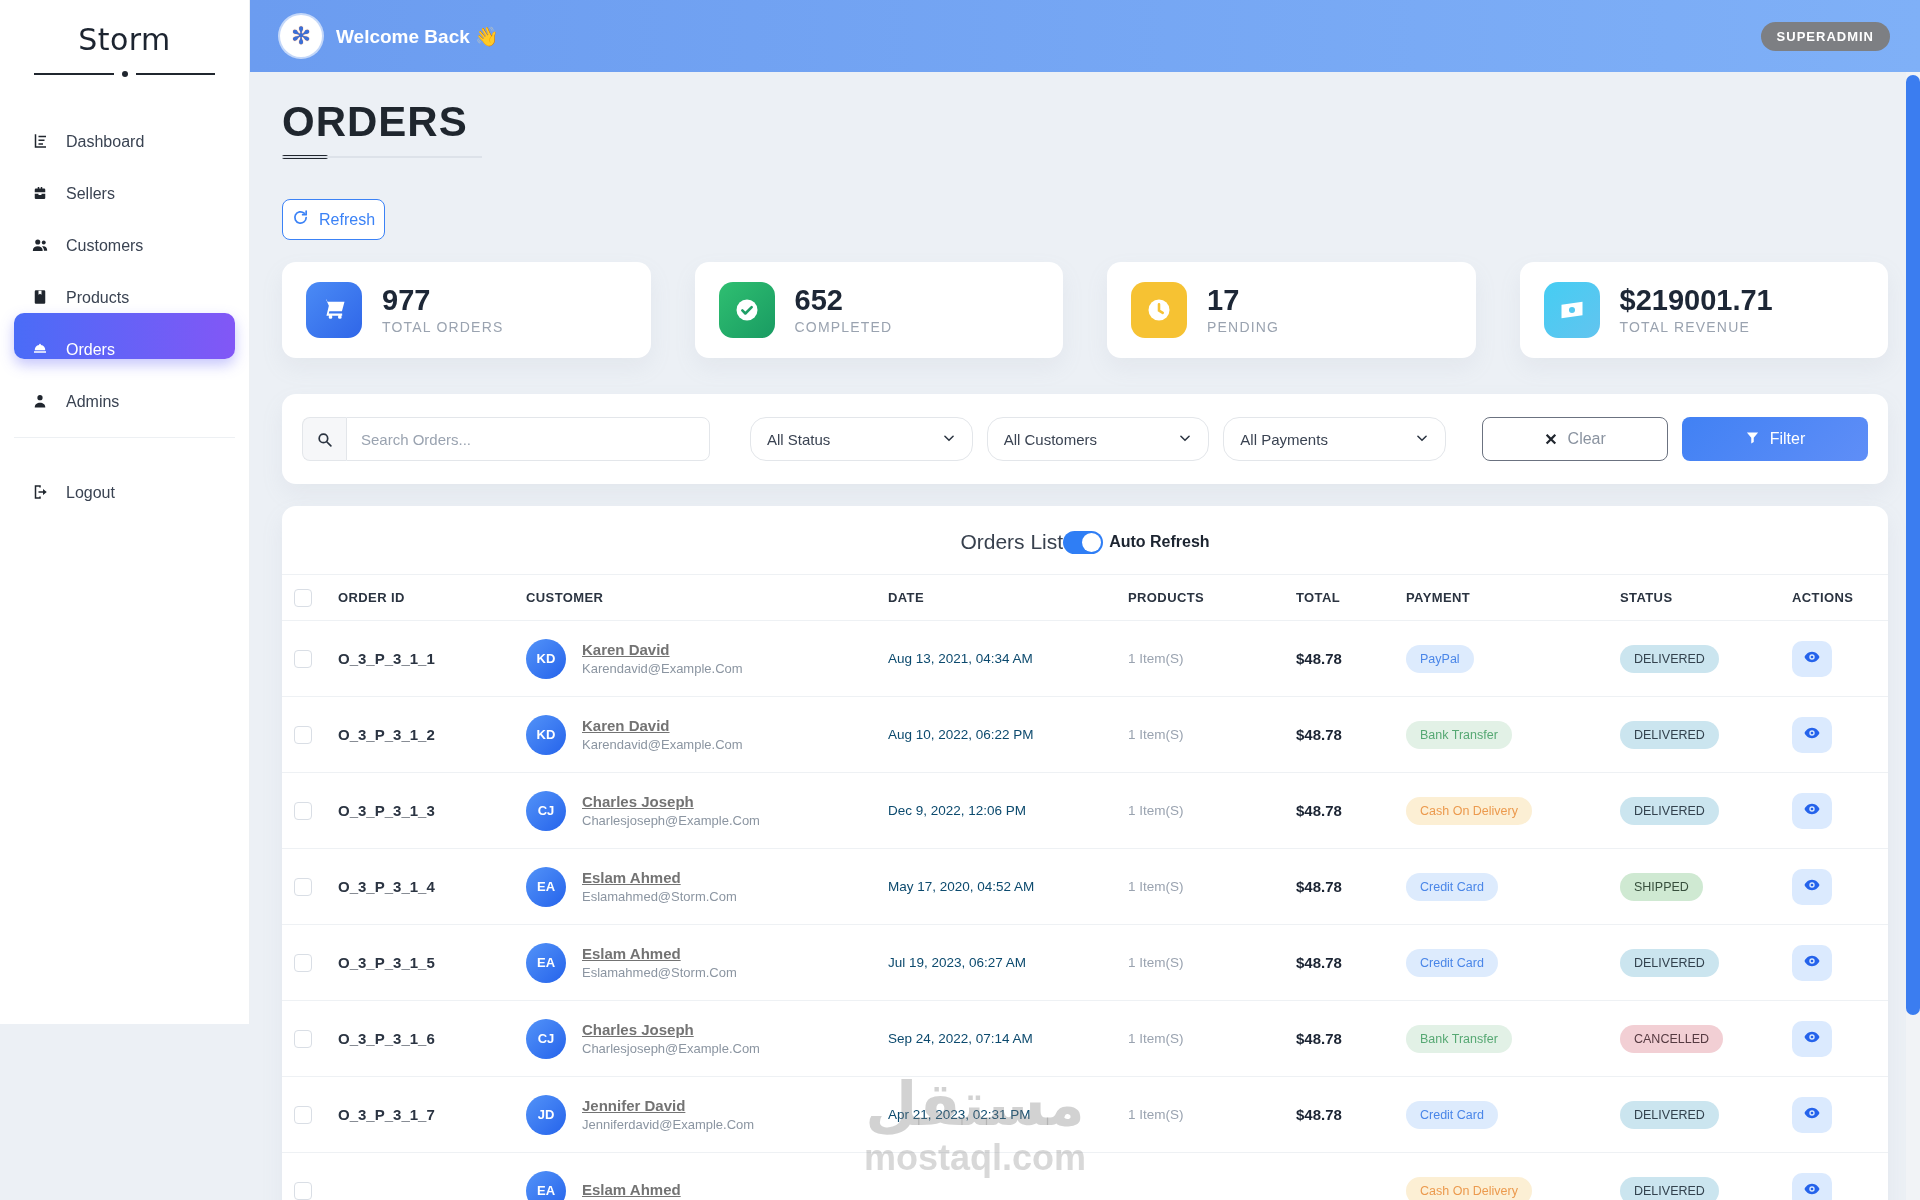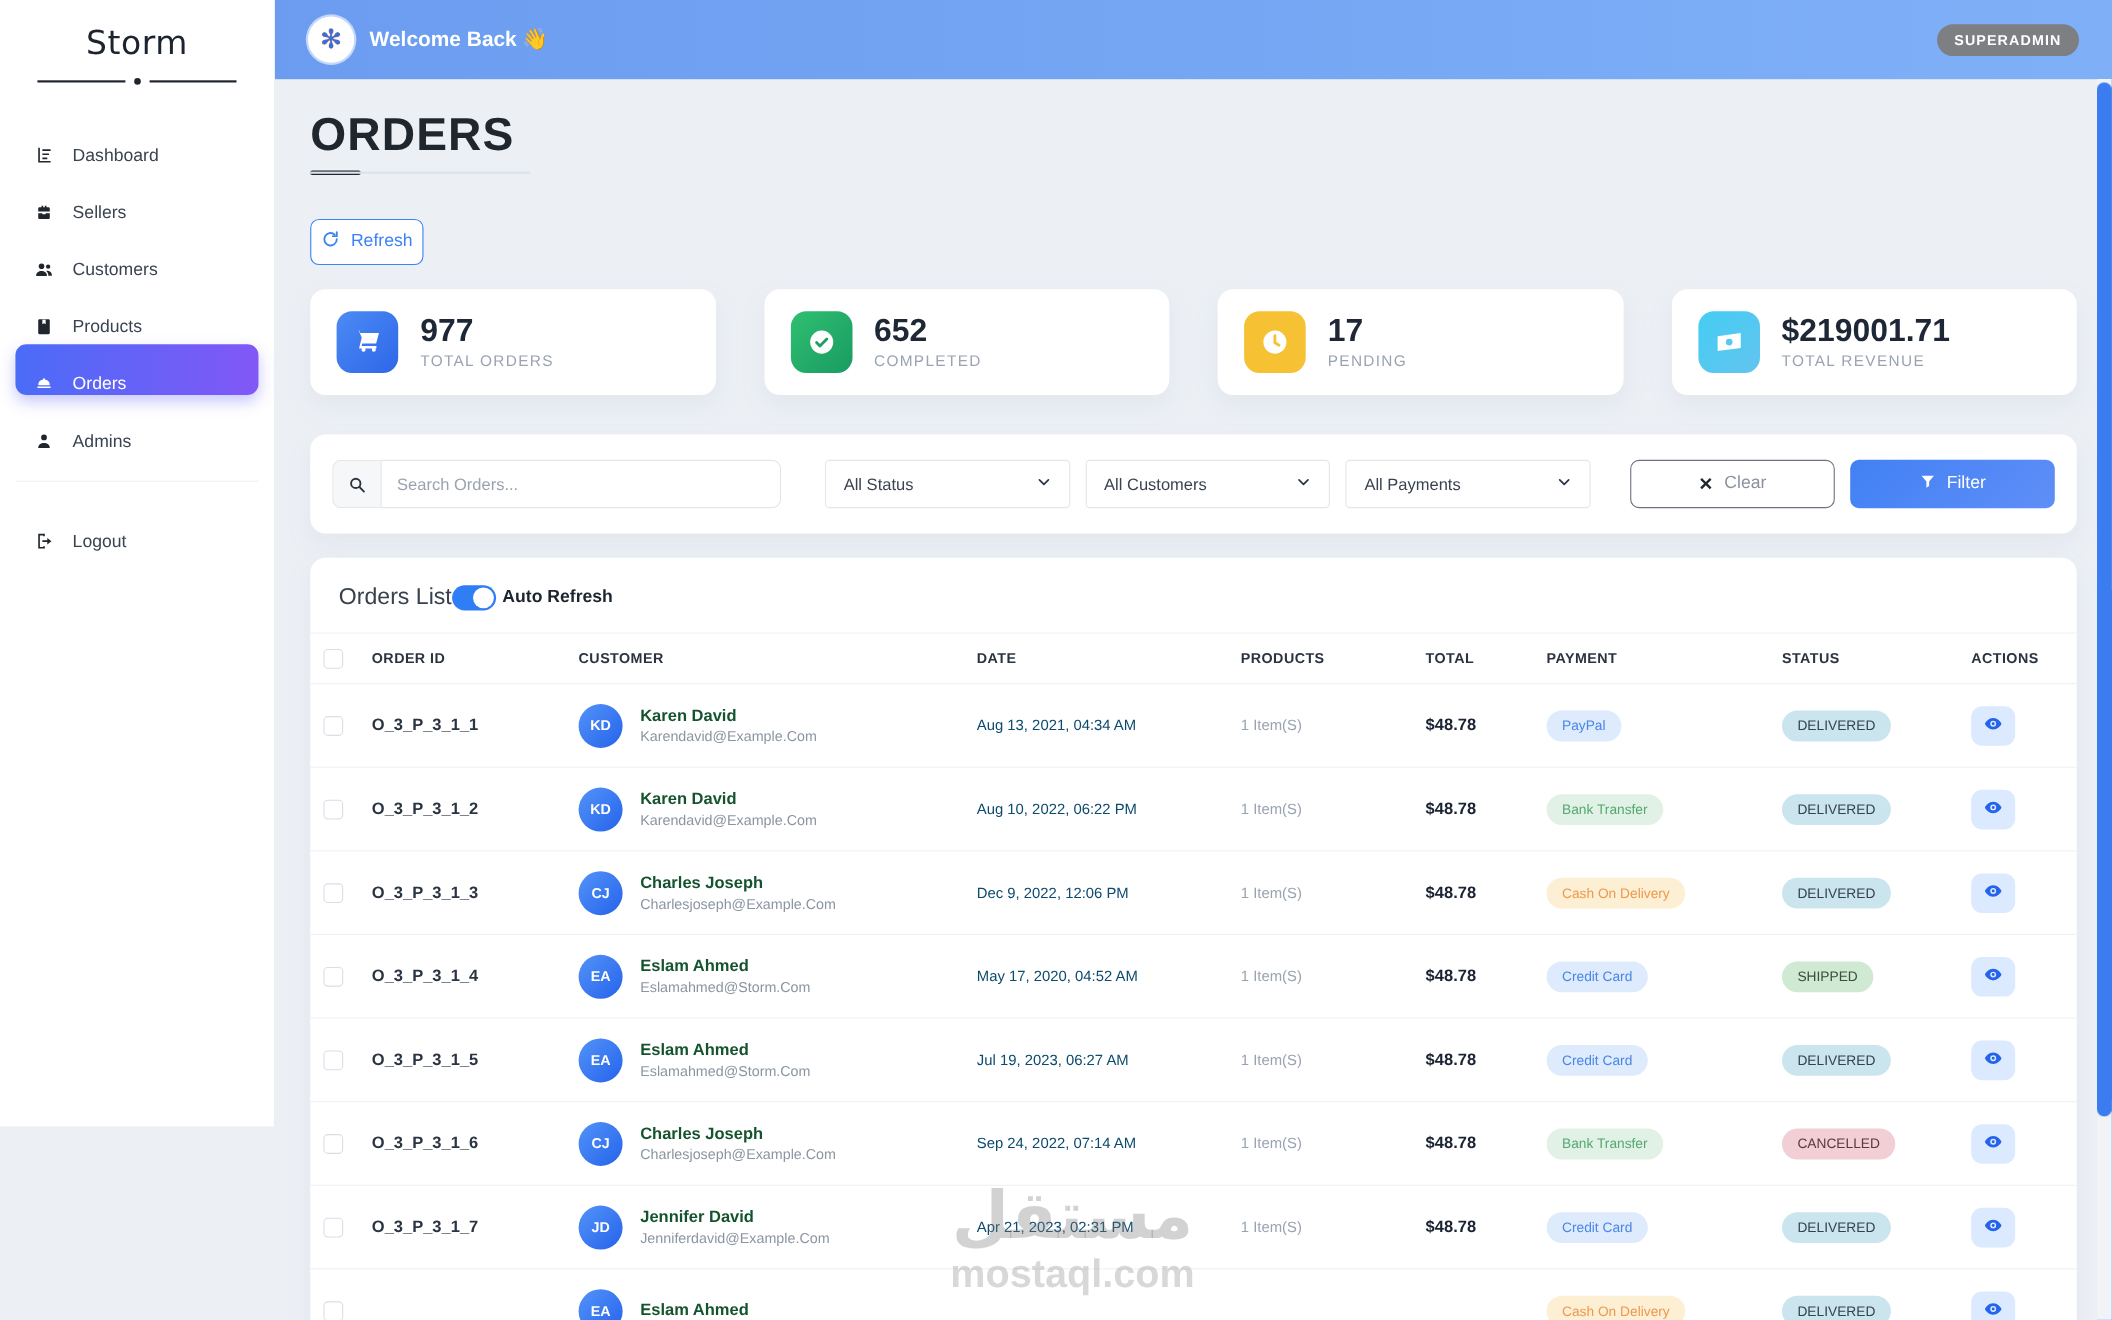--- a/index.html
+++ b/index.html
@@ -66,38 +66,38 @@
   .filter-card { background:#ffffff; border-radius:14px; margin-top:36px; height:90px;
     display:flex; align-items:center; padding:0 20px; gap:14px;
     box-shadow:0 10px 22px rgba(146,158,176,.10); }
   .search-group { display:flex; width:408px; height:44px; }
   .search-prefix { width:44px; background:#f6f7f9; border:1px solid #e3e6ea; border-right:none;
     border-radius:8px 0 0 8px; display:flex; align-items:center; justify-content:center; color:#2a3340; }
   .search-prefix svg { width:17px; height:17px; }
   .search-input { flex:1; border:1px solid #e3e6ea; border-radius:0 8px 8px 0;
     font-size:15px; padding:0 14px; color:#3a4352; outline:none; }
   .search-input::placeholder { color:#9aa3b0; }
-  .select { flex:1; height:44px; border:1px solid #e3e6ea; border-radius:4px; background:#ffffff;
+  .select { flex:1; height:44px; border:1px solid #e3e6ea; border-radius:16px; background:#ffffff;
     display:flex; align-items:center; justify-content:space-between; padding:0 16px;
     font-size:15px; color:#3a4352; cursor:pointer; max-width:232px; }
   .select:nth-of-type(2){ margin-left:26px; }
   .select .chev { color:#2a3340; }
   .clear-btn { width:186px; height:44px; border:1px solid #6b7280; border-radius:8px;
     background:#ffffff; color:#8a93a0; font-size:16px; display:flex; align-items:center;
     justify-content:center; gap:10px; cursor:pointer; margin-left:22px; }
   .clear-btn .x { color:#20262e; font-weight:700; font-size:16px; }
   .filter-btn { width:186px; height:44px; border:none; border-radius:8px;
     background:linear-gradient(135deg,#4181f4,#5f8ef7); color:#ffffff; font-size:16px;
     display:flex; align-items:center; justify-content:center; gap:10px; cursor:pointer; }
   .filter-btn svg { width:15px; height:15px; }
 
   
   .orders-card { background:#ffffff; border-radius:14px 14px 0 0; margin-top:22px;
     box-shadow:0 10px 22px rgba(146,158,176,.10); padding-bottom:40px; }
-  .orders-head { display:flex; align-items:center; justify-content:flex-start;
+  .orders-head { display:flex; align-items:center; justify-content:center;
     padding:24px 26px 20px; border-bottom:1px solid #eef1f4; }
   .orders-title { font-size:21px; color:#38414e; }
   .auto-refresh { display:flex; align-items:center; gap:6px; }
   .toggle { width:40px; height:23px; background:#2f7ef5; border-radius:12px; position:relative; cursor:pointer; }
   .toggle .knob { position:absolute; right:2px; top:2px; width:19px; height:19px;
     border-radius:50%; background:#ffffff; }
   .auto-refresh-label { font-size:16px; font-weight:800; color:#1c2430; }
 
   .grid-row { display:grid; align-items:center;
     grid-template-columns:44px 188px 362px 240px 168px 110px 214px 172px 1fr;
@@ -105,21 +105,21 @@
   .thead { height:46px; border-bottom:1px solid #eef1f4; }
   .thead .col { font-size:13px; font-weight:700; color:#2a3340; letter-spacing:.4px; }
   .checkbox { width:18px; height:18px; border:1px solid #d9dee5; border-radius:4px;
     background:#ffffff; cursor:pointer; }
   .trow { height:76px; border-bottom:1px solid #eef1f4; }
   .order-id { font-size:15px; font-weight:700; color:#2b3442; }
   .cust { display:flex; align-items:center; gap:16px; }
   .avatar { width:40px; height:40px; border-radius:50%; flex:0 0 40px;
     background:linear-gradient(135deg,#5393f8,#2563eb); color:#ffffff; font-weight:700;
     font-size:13px; display:flex; align-items:center; justify-content:center; }
-  .cust-name { font-size:15px; font-weight:700; color:#14532d; }
+  .cust-name { font-size:15px; font-weight:700; color:#737373;text-decoration:underline; }
   .cust-email { font-size:13px; color:#8b95a1; margin-top:3px; }
   .date-cell { font-size:13.5px; color:#0c4a6e; }
   .products-cell { font-size:13.5px; color:#9aa3b0; }
   .total-cell { font-size:15px; font-weight:800; color:#1b2433; }
   .pill { display:inline-block; font-size:12.5px; padding:7px 14px; border-radius:14px; }
   .pay-paypal, .pay-credit { background:#ddebfd; color:#4a86e8; }
   .pay-bank { background:#e2f1e6; color:#56a873; }
   .pay-cod { background:#fcefd4; color:#ec9a4e; }
   .st-delivered { background:#cbe5ef; color:#33424e; }
   .st-shipped { background:#cfe9d2; color:#374f3c; }

